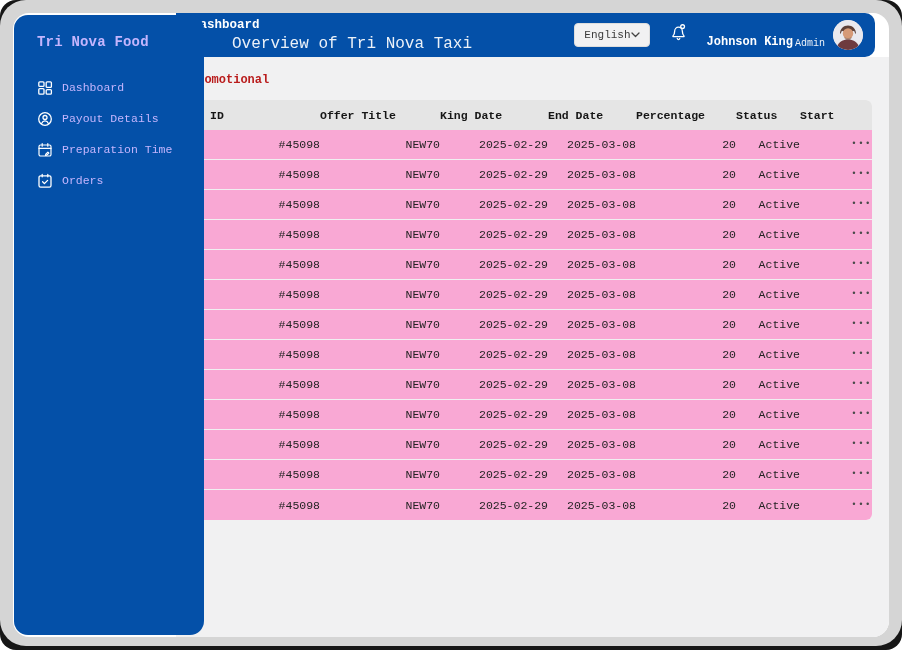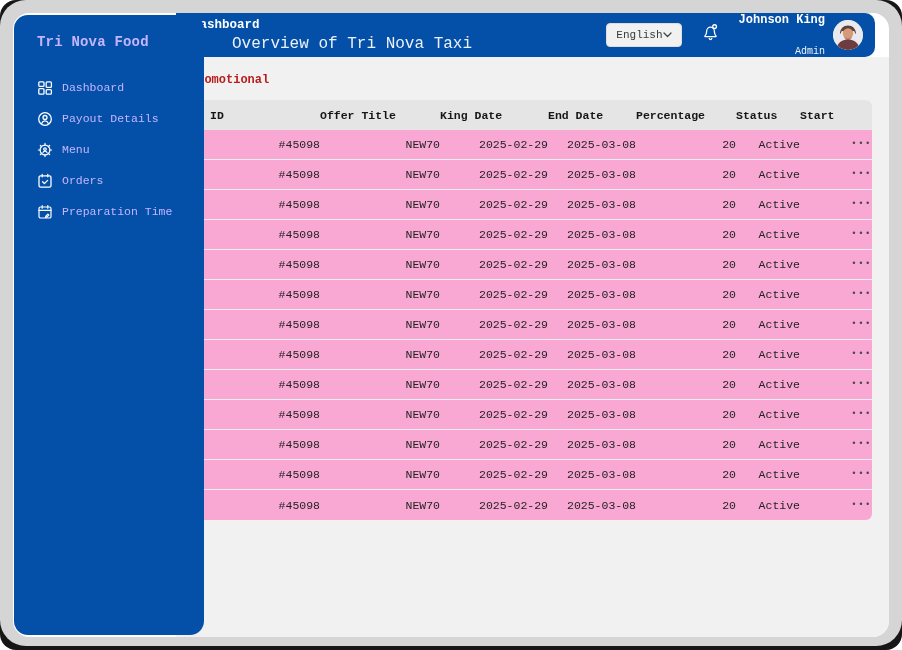--- a/index.html
+++ b/index.html
@@ -21,21 +21,21 @@
   .header{position:absolute;left:163px;top:0;width:699px;height:44px;background:#0450a8;border-radius:0 10px 10px 0;
           display:flex;align-items:center;color:#fff;padding:0 12px 0 16px;box-sizing:border-box;}
   .header-titles{display:flex;flex-direction:column;gap:3px;}
   .header-title{font-size:12.5px;font-weight:bold;}
   .header-subtitle{font-size:16px;opacity:.92;margin-left:40px;}
   .header-right{margin-left:auto;display:flex;align-items:center;gap:18px;}
   .lang-btn{display:flex;align-items:center;gap:0;background:#f1f1f2;color:#3a3a3a;font-size:11px;
             padding:5px 9px;border-radius:4px;border:1px solid #dddddd;cursor:pointer;}
   .bell{display:flex;align-items:center;cursor:pointer;}
   .user-block{display:flex;align-items:center;gap:8px;cursor:pointer;}
-  .user-text{display:flex;flex-direction:column;align-items:flex-end;gap:2px;}
+  .user-text{display:flex;flex-direction:row;align-items:flex-end;gap:2px;}
   .user-name{font-size:12px;font-weight:bold;}
   .user-role{font-size:10px;opacity:.92;margin-top:17px;}
   .avatar{width:30px;height:30px;border-radius:50%;overflow:hidden;background:#e9e9ee;}
 
   
   .content{position:absolute;left:163px;top:44px;right:0;bottom:0;background:#f1f1f2;border-radius:0 0 14px 0;}
   .section-title{margin:16px 0 13px 14px;font-size:12px;font-weight:bold;color:#b91c1c;}
   .table{margin:0 17px 0 14px;border-radius:6px;overflow:hidden;background:#ffffff;}
   .thead,.trow{display:grid;grid-template-columns:110px 120px 108px 88px 100px 64px 1fr;
                align-items:center;padding-left:20px;height:30px;font-size:11.5px;box-sizing:border-box;}
@@ -246,53 +246,42 @@
           <span class="icn">
             <svg width="16" height="16" viewBox="0 0 16 16" fill="none" stroke="#fff" stroke-width="1.3" stroke-linecap="round">
               <circle cx="8" cy="8" r="6.3"></circle>
                 <circle cx="8" cy="6.5" r="2"></circle>
                 <path d="M4.6 12.4c.7-1.7 2-2.5 3.4-2.5s2.7.8 3.4 2.5"></path>
             </svg>
           </span>
           <span>Payout Details</span>
         </div>
 
-        <div class="nav-item">
-          <span class="icn">
-            <svg width="16" height="16" viewBox="0 0 16 16" fill="none" stroke="#fff" stroke-width="1.2" stroke-linecap="round">
-              <circle cx="8" cy="8" r="4.9"></circle>
-              <path d="M8 1.4v1.7M8 12.9v1.7M1.4 8h1.7M12.9 8h1.7M3.3 3.3l1.2 1.2M11.5 11.5l1.2 1.2M12.7 3.3l-1.2 1.2M4.5 11.5l-1.2 1.2"></path>
-              <circle cx="8" cy="7.1" r="1.3"></circle>
-                <path d="M6 10.6c.5-1 1.2-1.4 2-1.4s1.5.4 2 1.4"></path>
-            </svg>
-          </span>
-          <span>Menu</span>
-        </div>
-
+
+
+        <div class="nav-item">
+          <span class="icn">
+            <svg width="16" height="16" viewBox="0 0 16 16" fill="none" stroke="#fff" stroke-width="1.2" stroke-linecap="round" stroke-linejoin="round">
+              <rect x="2" y="3" width="12" height="11" rx="1.6"></rect>
+                <path d="M5.2 1.6v2.6M10.8 1.6v2.6M2 6.4h12"></path>
+              <path d="M8.8 12.2l2.1-2.1 1 1-2.1 2.1-1.3.3z"></path>
+            </svg>
+          </span>
+          <span>Preparation Time</span>
+        </div>
 
         <div class="nav-item">
           <span class="icn">
             <svg width="16" height="16" viewBox="0 0 16 16" fill="none" stroke="#fff" stroke-width="1.3" stroke-linecap="round" stroke-linejoin="round">
               <rect x="2" y="2.8" width="12" height="11.4" rx="1.6"></rect>
                 <path d="M5.2 1.4v2.4M10.8 1.4v2.4"></path>
               <path d="M5.6 8.8l1.8 1.8 3.2-3.2"></path>
             </svg>
           </span>
           <span>Orders</span>
         </div>
 
-        <div class="nav-item">
-          <span class="icn">
-            <svg width="16" height="16" viewBox="0 0 16 16" fill="none" stroke="#fff" stroke-width="1.2" stroke-linecap="round" stroke-linejoin="round">
-              <rect x="2" y="3" width="12" height="11" rx="1.6"></rect>
-                <path d="M5.2 1.6v2.6M10.8 1.6v2.6M2 6.4h12"></path>
-              <path d="M8.8 12.2l2.1-2.1 1 1-2.1 2.1-1.3.3z"></path>
-            </svg>
-          </span>
-          <span>Preparation Time</span>
-        </div>
-
 
       </div>
     </div>
 
   </div>
 </div>
 
 </body></html>

